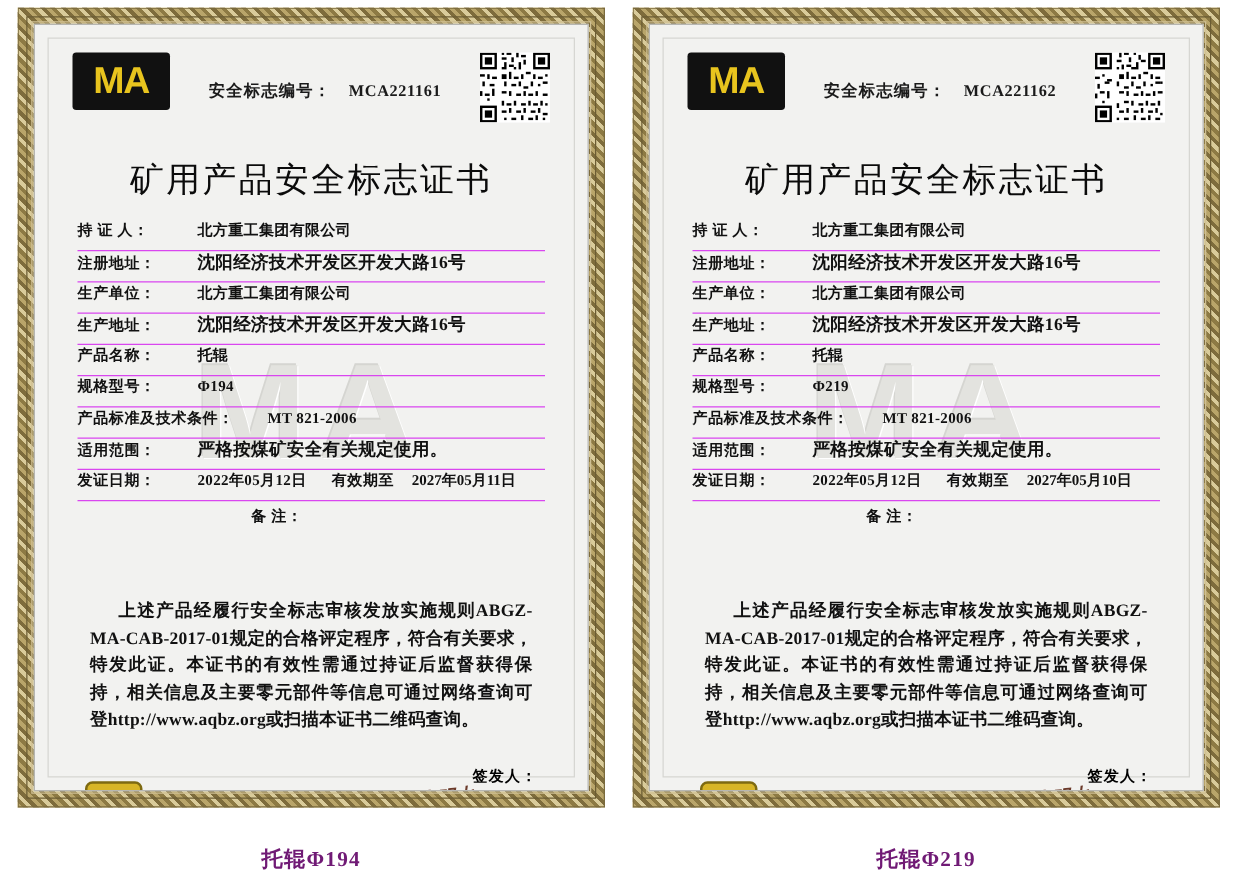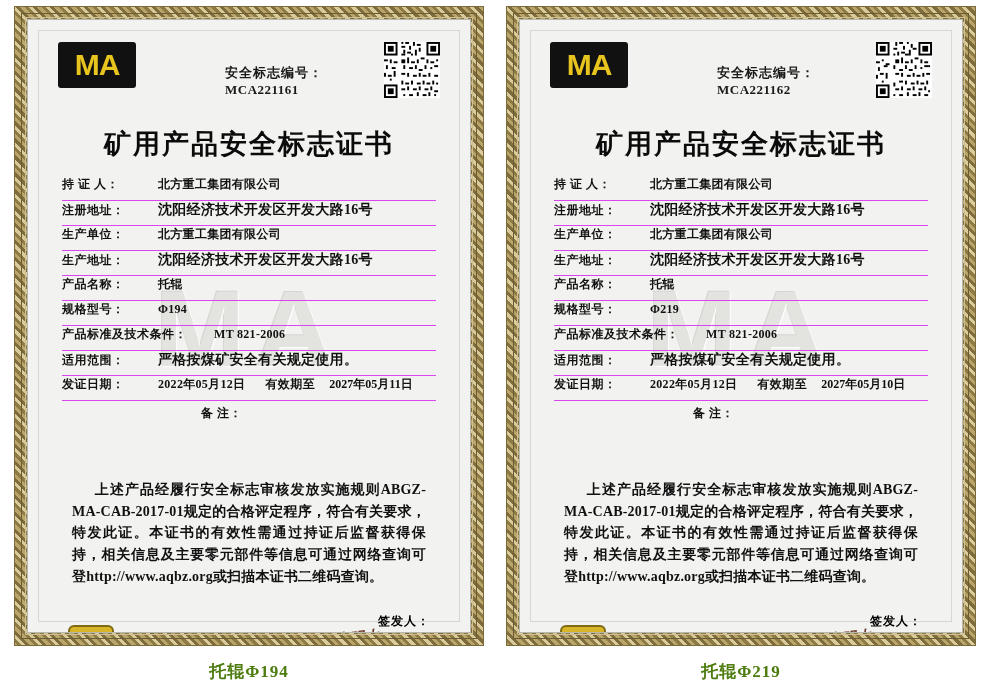--- a/index.html
+++ b/index.html
@@ -117,21 +117,21 @@
   .ma-logo span {
     font-family: "Liberation Sans", sans-serif;
     font-weight: bold;
     font-size: 30px;
     color: #e8c41e;
     letter-spacing: -1px;
     line-height: 1;
   }
   .cert-no {
     display: flex;
-    flex-direction: column;
+    flex-direction: row;
     align-items: baseline;
     margin-top: 22px;
     font-size: 13px;
     color: #1a1a1a;
   }
   .cert-no .lbl {
     font-family: "Liberation Serif", serif;
     font-weight: bold;
     letter-spacing: 1px;
   }
@@ -146,21 +146,21 @@
     height: 56px;
     margin-right: 4px;
     background-color: #ffffff;
     position: relative;
     overflow: hidden;
   }
   
   .title {
     text-align: center;
     font-size: 27px;
-    font-weight: bold;
+    font-weight: normal;
     letter-spacing: 2px;
     color: #0b0b0b;
     margin-top: 12px;
     margin-bottom: 6px;
     font-family: "Liberation Serif", "DejaVu Serif", serif;
   }
   
   .fields {
     margin: 14px 8px 0 8px;
     font-size: 12px;
@@ -279,24 +279,24 @@
     white-space: nowrap;
   }
   .dept-label { letter-spacing: 1px; margin-left: 12px; }
   .dept-line {
     width: 86px;
     border-bottom: 1px solid #8f8f8b;
     margin-left: 6px;
     height: 20px;
   }
   .caption {
-    margin-top: 14px;
+    margin-top: 30px;
     font-size: 17px;
     font-weight: bold;
-    color: #4d7c0f;
+    color: #701a75;
     letter-spacing: 1px;
     font-family: "Liberation Serif", "DejaVu Serif", serif;
   }
 </style>
 </head>
 <body>
 
 <div class="page">
 
   <div class="cert-wrap">

